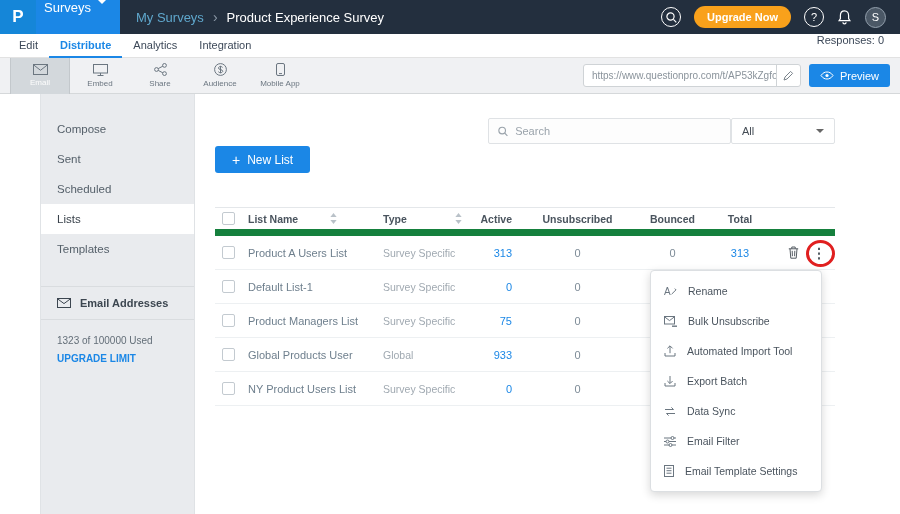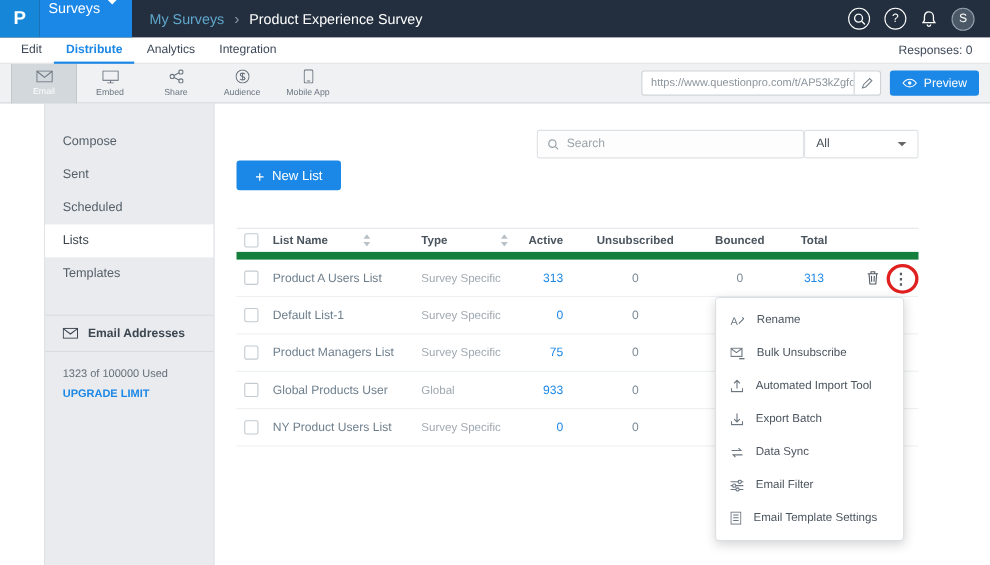--- a/index.html
+++ b/index.html
@@ -15,21 +15,21 @@
   .breadcrumb{display:flex;align-items:center;gap:9px;margin-left:16px;font-size:13px}
   .bc-parent{color:#5fa7cc}
   .bc-sep{color:#8a97a5;font-size:14px}
   .bc-current{color:#fff}
   .topbar-right{margin-left:auto;display:flex;align-items:center;gap:13px;padding-right:14px}
   .tb-circle{width:20px;height:20px;border:1px solid #fff;border-radius:50%;display:flex;align-items:center;justify-content:center;color:#fff;font-size:11px;cursor:pointer}
   .upgrade{background:#f9a11b;color:#fff;font-size:11px;font-weight:bold;padding:5px 13px;border-radius:12px;cursor:pointer;white-space:nowrap}
   .avatar{width:21px;height:21px;border-radius:50%;background:#4b5866;border:1px solid #93a0ad;color:#fff;font-size:11px;display:flex;align-items:center;justify-content:center;cursor:pointer}
 
   
-  .nav{position:absolute;top:34px;left:0;width:900px;height:24px;background:#fff;border-bottom:1px solid #e2e2e2;display:flex;align-items:center;padding:0 8px;z-index:9}
+  .nav{position:absolute;top:34px;left:0;width:900px;height:24px;background:#fff;border-bottom:1px solid #e2e2e2;display:flex;padding:0 8px;z-index:9}
   .tab{font-size:11px;color:#3c4858;padding:0 11px;height:24px;line-height:23px;cursor:pointer}
   .tab.active{color:#1b87e6;font-weight:bold;border-bottom:2px solid #1b87e6}
   .responses{margin-left:auto;font-size:11px;color:#3c4858;padding-right:8px}
 
   
   .toolbar{position:absolute;top:58px;left:0;width:900px;height:36px;background:#f0f1f3;border-bottom:1px solid #d5d8da;display:flex;align-items:center;padding:0 10px;z-index:8}
   .tool{width:60px;height:36px;display:flex;flex-direction:column;align-items:center;justify-content:center;gap:3px;color:#6b7680;font-size:8px;cursor:pointer}
   .tool svg{stroke:#6b7680;fill:none;stroke-width:1}
   .tool.active{background:#d3d8dc;border-left:1px solid #c3c8cc;border-right:1px solid #c3c8cc;color:#fdfdfd}
   .toolbar-right{margin-left:auto;display:flex;align-items:flex-end;gap:8px}
@@ -107,20 +107,21 @@
     <span class="bc-sep">›</span>
     <span class="bc-current">Product Experience Survey</span>
   </div>
   <div class="topbar-right">
     <div class="tb-circle">
       <svg width="11" height="11" viewBox="0 0 11 11">
           <circle cx="4.5" cy="4.5" r="3.6" fill="none" stroke="#fff" stroke-width="1.2"></circle>
           <line x1="7.4" y1="7.4" x2="10.3" y2="10.3" stroke="#fff" stroke-width="1.2"></line>
         </svg>
     </div>
+    <div class="upgrade">Upgrade Now</div>
     <div class="tb-circle">
         <span>?</span>
       </div>
     <span>
       <svg width="15" height="16" viewBox="0 0 15 16">
           <path d="M7.5 1.8c-2.6 0-4.1 2-4.1 4.6v3.1L2.1 11.6h10.8L11.6 9.5V6.4c0-2.6-1.5-4.6-4.1-4.6z" fill="none" stroke="#fff" stroke-width="1.2"></path>
           <path d="M5.9 13.3a1.6 1.6 0 003.2 0" fill="none" stroke="#fff" stroke-width="1.2"></path>
         </svg>
     </span>
     <div class="avatar">

